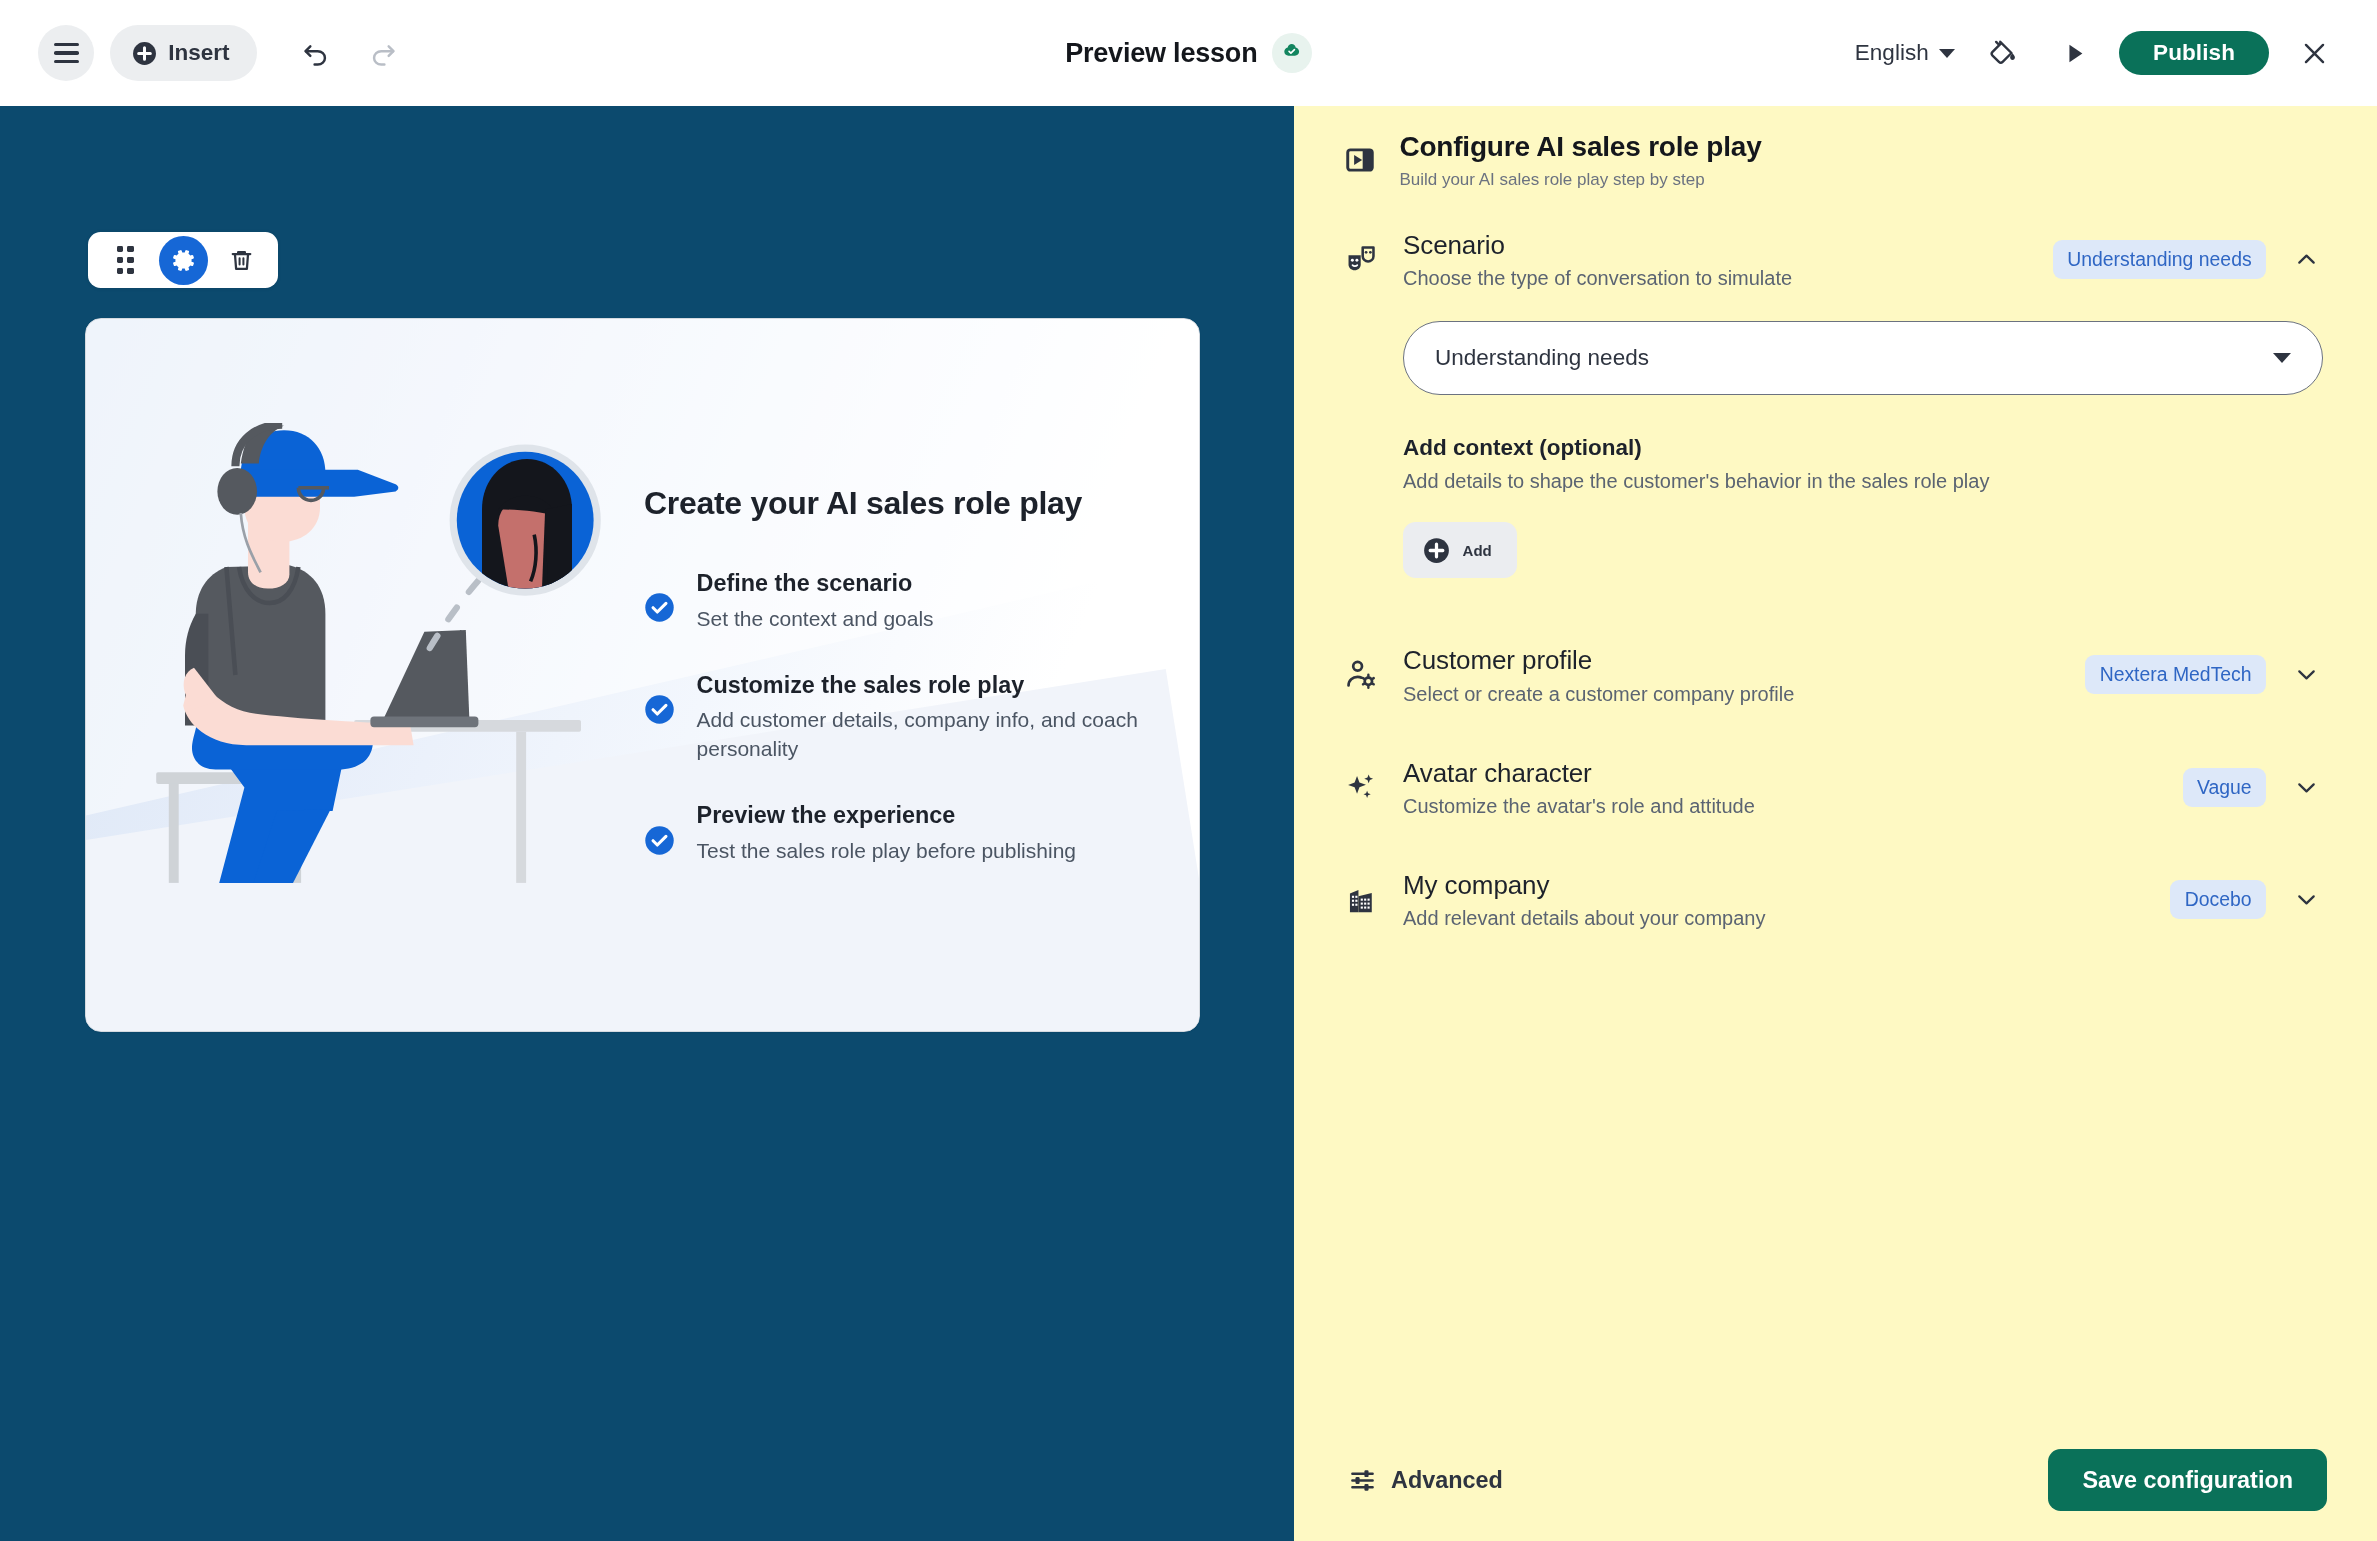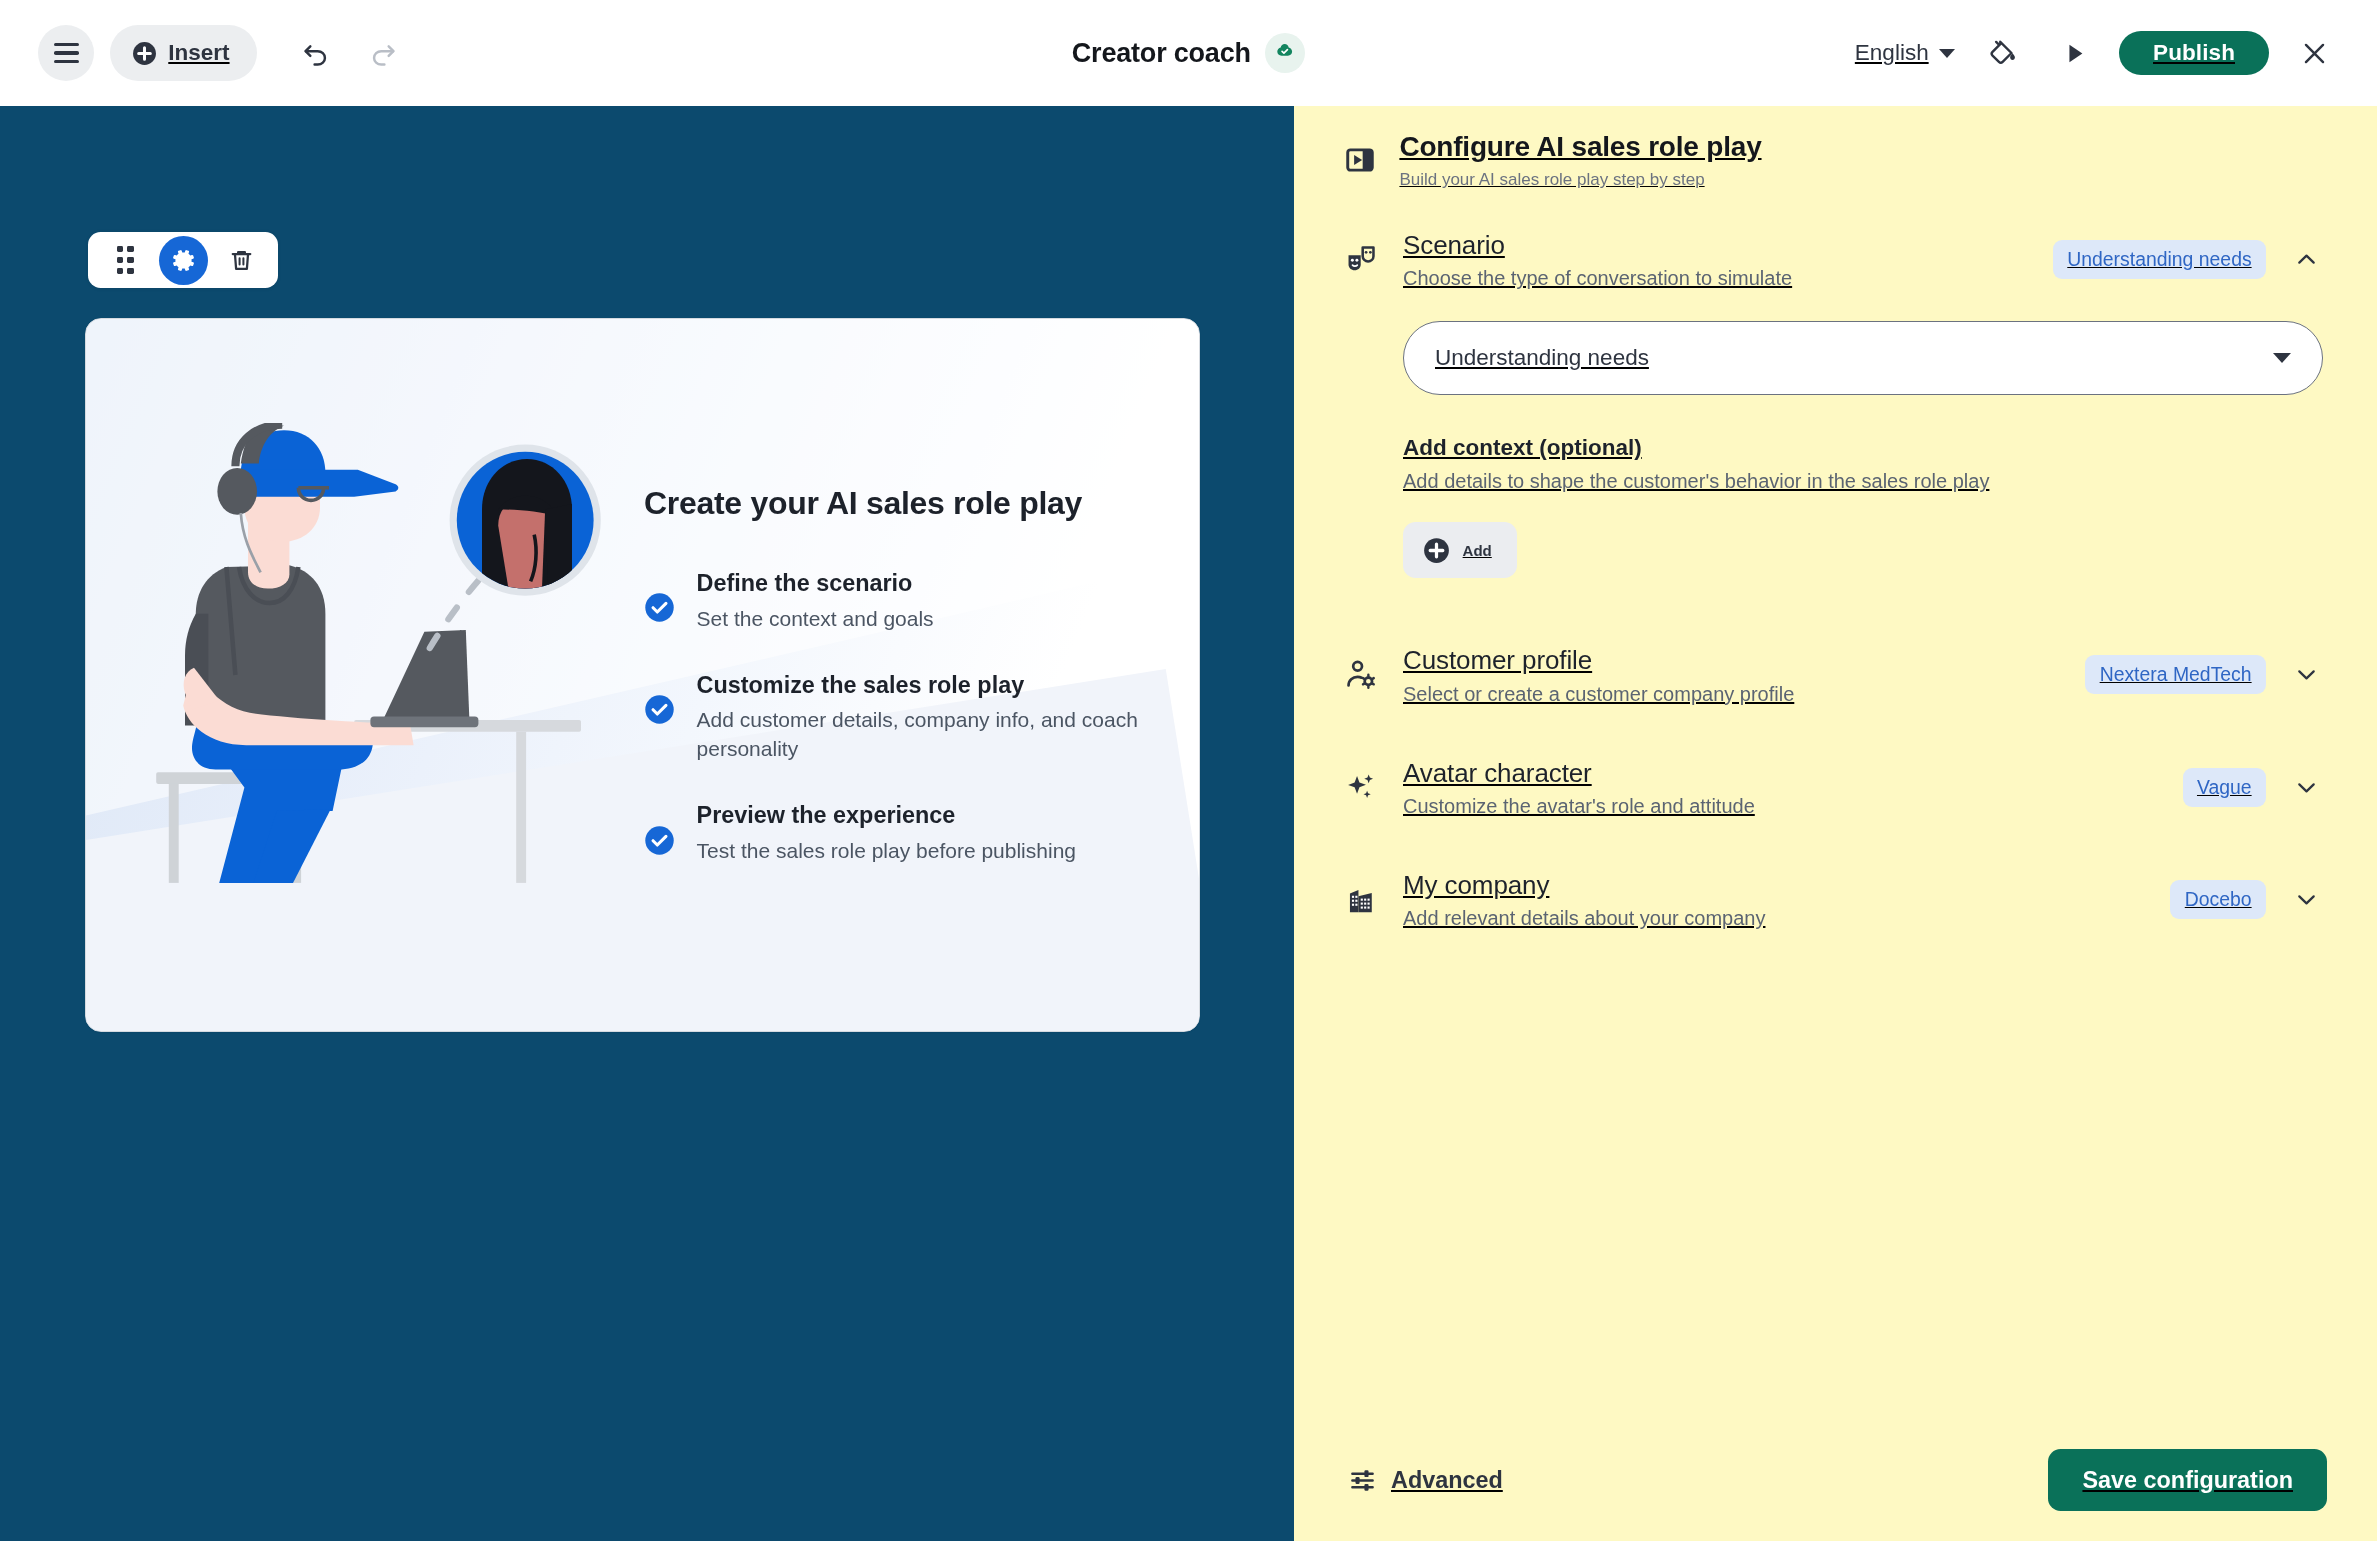--- a/index.html
+++ b/index.html
@@ -4,21 +4,21 @@
 <title>Creator lesson</title>
 <style>
   * { box-sizing: border-box; margin: 0; padding: 0; }
   html, body {
     width: 2377px; height: 1542px;
     font-family: "Liberation Sans", sans-serif;
     background: #ffffff;
     overflow: hidden;
     -webkit-font-smoothing: antialiased;
   }
-  .app { position: relative; width: 2377px; height: 1542px; display: flex; flex-direction: column; text-decoration: underline; }
+  .app { position: relative; width: 2377px; height: 1542px; display: flex; flex-direction: column; }
 
   
   .topbar {
     position: relative;
     height: 106px; flex: 0 0 106px;
     background: #ffffff;
     display: flex; align-items: center;
     padding: 0 38px;
     z-index: 6;
   }
@@ -213,21 +213,21 @@
         <button class="plain-icon-btn">
           <svg width="31" height="31" viewBox="0 0 24 24" fill="none">
             <path d="M16 6.5l3.7 3.7L16 13.9" stroke="#b9bec6" stroke-width="1.9" stroke-linecap="round" stroke-linejoin="round"></path>
             <path d="M19.4 10.2h-9.1c-3.2 0-5.6 2.3-5.6 5.2 0 2.9 2.4 5.1 5.6 5.1h2.4" stroke="#b9bec6" stroke-width="1.9" stroke-linecap="round"></path>
           </svg>
         </button>
       </div>
     </div>
 
     <div class="tb-center">
-      <span class="doc-title">Creator coach</span>
+      <span class="doc-title">Preview lesson</span>
       <span class="saved-chip">
         <svg width="23.4" height="23.4" viewBox="0 0 24 24">
           <path d="M12 3.2c-2.1 0-3.7 1.5-4.1 3.4C5.9 7 4.4 8.7 4.4 10.8c0 2.4 1.9 4.3 4.3 4.3h6.6c2.4 0 4.3-1.9 4.3-4.3 0-2.1-1.5-3.8-3.5-4.2-.4-1.9-2-3.4-4.1-3.4z" fill="#13855f"></path>
           <path d="M9.3 10.6l1.9 1.9 3.6-3.6" stroke="#fff" stroke-width="1.7" fill="none" stroke-linecap="round" stroke-linejoin="round"></path>
         </svg>
       </span>
     </div>
 
     <div class="tb-right">
       <button class="lang-select">

